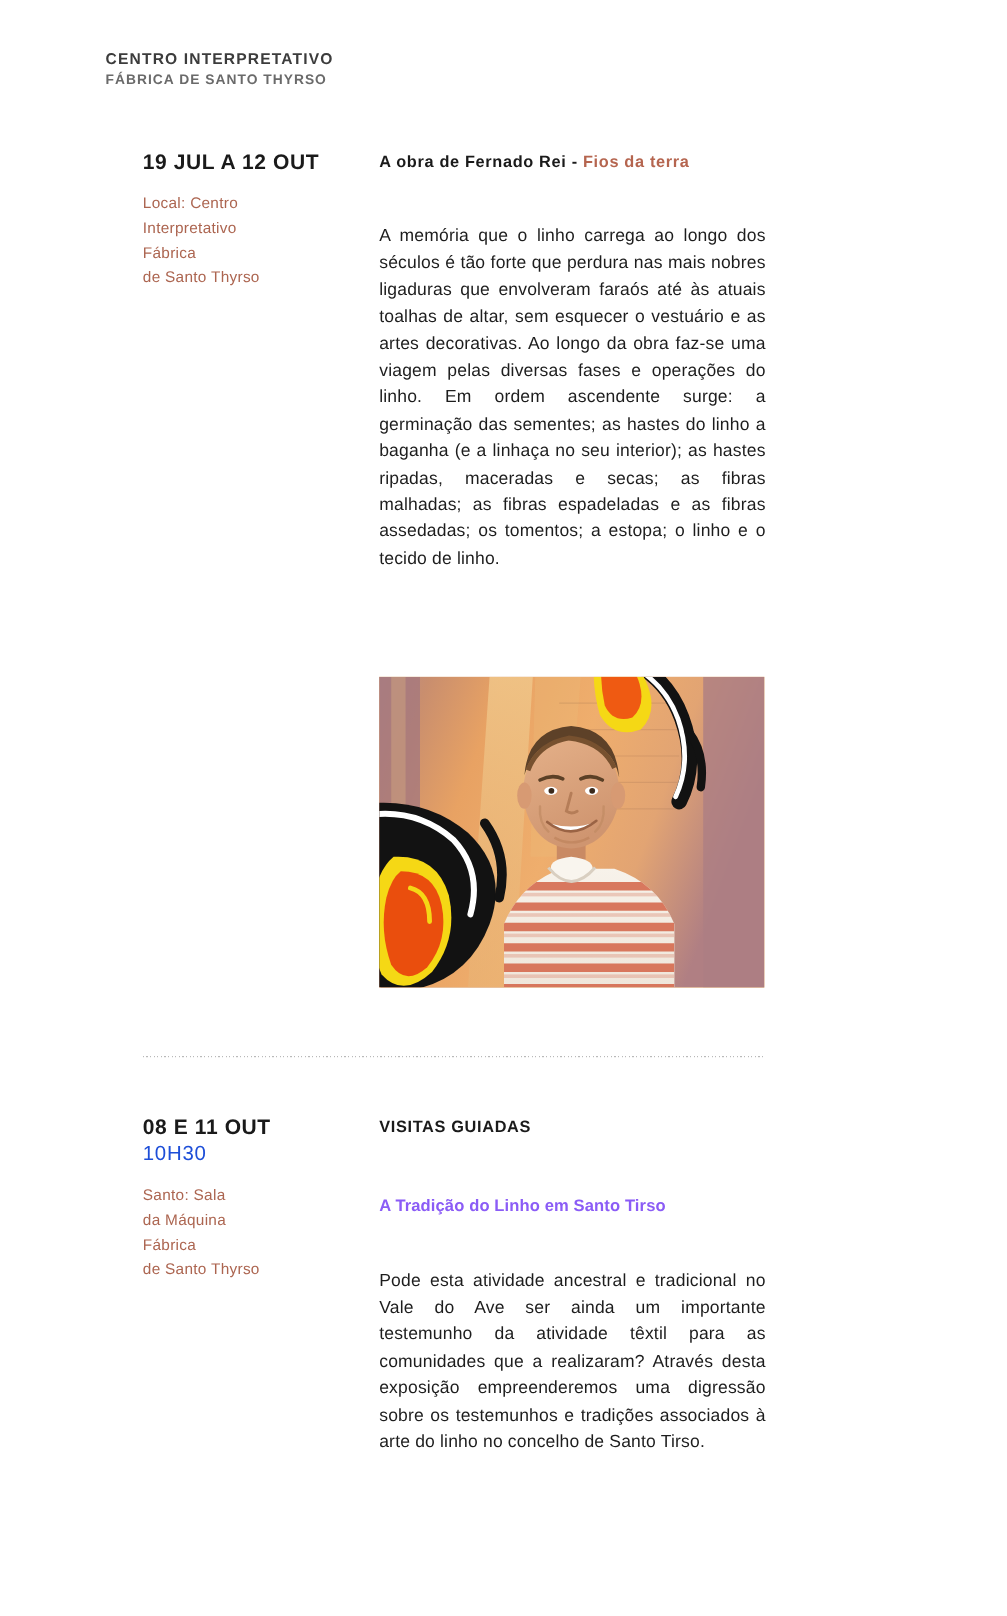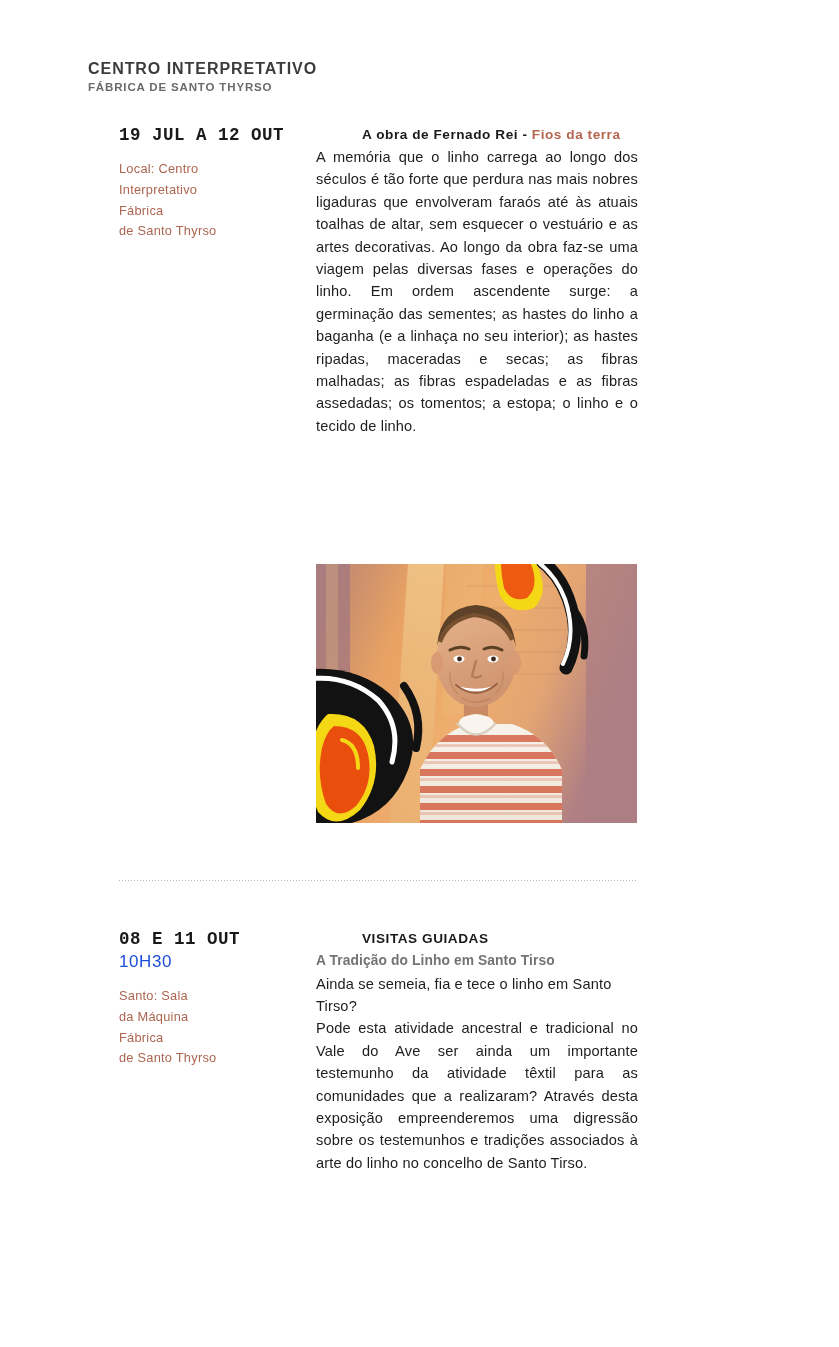--- a/index.html
+++ b/index.html
@@ -16,27 +16,26 @@
   }
 
   
   .masthead {
     position: absolute;
     left: 88px;
     top: 41px;
     width: 400px;
   }
   .masthead-line1 {
-    font-size: 16px;
+    font-size: 13px;
     font-weight: bold;
     letter-spacing: 0.95px;
     color: #3c3c3c;
     line-height: 15px;
     white-space: nowrap;
-    margin-top: 20px;
   }
   .masthead-line2 {
     font-size: 11.5px;
     font-weight: bold;
     letter-spacing: 0.85px;
     color: #6a6a6a;
     line-height: 16px;
     margin-top: 3px;
     white-space: nowrap;
   }
@@ -63,21 +62,20 @@
     top: 0;
     width: 182px;
   }
   .meta-date {
     font-size: 17.5px;
     font-weight: bold;
     letter-spacing: 0.5px;
     color: #1a1a1a;
     line-height: 22px;
     white-space: nowrap;
-    font-family: Liberation Mono, monospace;
   }
   .meta-time {
     font-size: 17px;
     font-weight: normal;
     letter-spacing: 0.6px;
     color: #1d4ed8;
     line-height: 22px;
     margin-top: 1px;
     white-space: nowrap;
   }
@@ -96,42 +94,43 @@
     left: 197px;
     top: 0;
     width: 322px;
   }
   .eyebrow {
     font-size: 13.6px;
     font-weight: bold;
     letter-spacing: 0.55px;
     color: #1a1a1a;
     line-height: 22px;
-    margin-left: 46px;
   }
   .eyebrow .accent {
     color: #b5654f;
     font-weight: bold;
   }
   .subhead-accent {
     font-size: 13.8px;
     font-weight: bold;
-    color: #737373;
+    color: #8b5cf6;
     line-height: 22.5px;
     letter-spacing: 0.1px;
     white-space: nowrap;
+    margin-top: 44px;
   }
   .body-copy {
     font-size: 14.6px;
     line-height: 22.4px;
     color: #1d1d1d;
     text-align: justify;
     text-justify: inter-word;
     letter-spacing: 0.15px;
     hyphens: auto;
+    margin-top: 40px;
     -webkit-hyphens: auto;
   }
   .body-copy.no-just {
     text-align: left;
   }
 
   
   .photo-frame {
     position: absolute;
     left: 197px;
@@ -315,18 +314,17 @@
         <div>Santo: Sala</div>
         <div>da Máquina</div>
         <div>Fábrica</div>
         <div>de Santo Thyrso</div>
       </div>
     </div>
 
     <div class="content-col">
       <div class="eyebrow">VISITAS GUIADAS</div>
       <div class="subhead-accent">A Tradição do Linho em Santo Tirso</div>
-      <div class="body-copy no-just">Ainda se semeia, fia e tece o linho em Santo Tirso?</div>
       <div class="body-copy">Pode esta atividade ancestral e tradicional no Vale do Ave ser ainda um importante testemunho da atividade têxtil para as comunidades que a realizaram? Através desta exposição empreenderemos uma digressão sobre os testemunhos e tradições associados à  arte do linho no concelho de Santo Tirso.</div>
     </div>
 
   </div>
 </div>
 
 </body></html>

